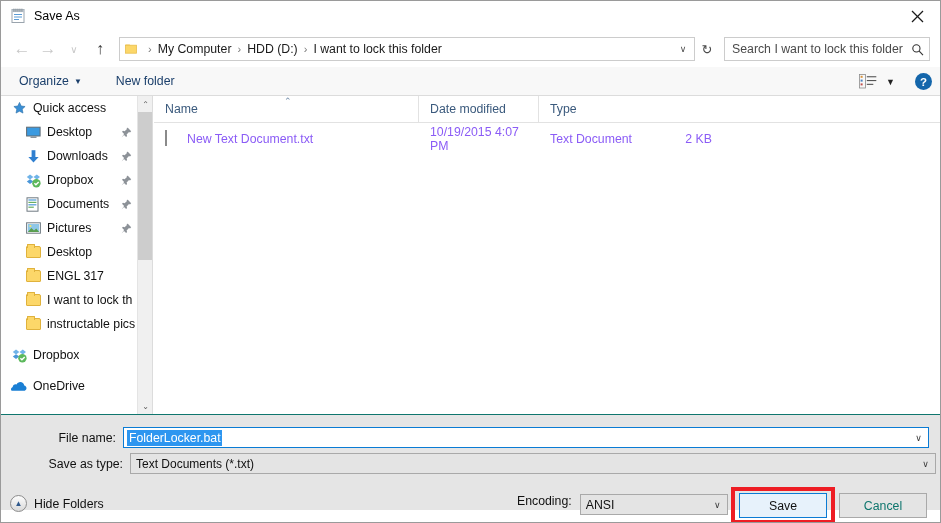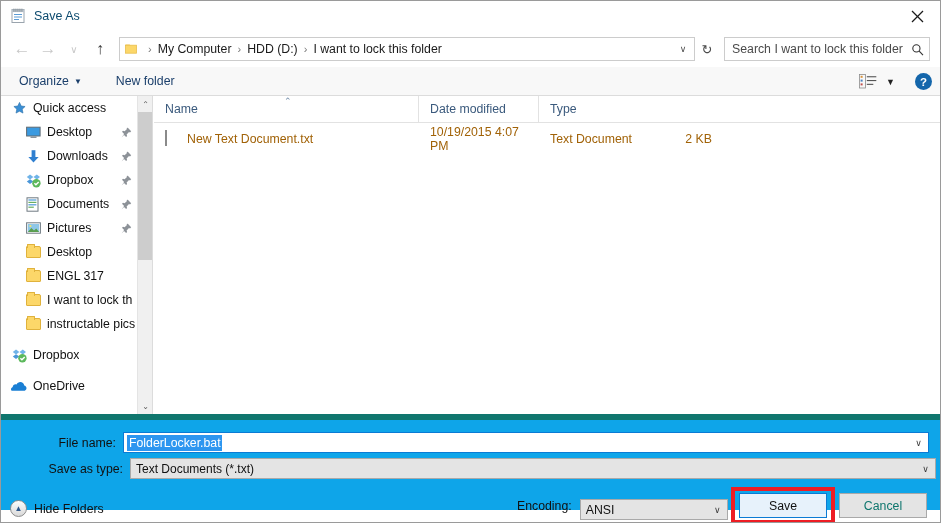--- a/index.html
+++ b/index.html
@@ -27,21 +27,21 @@
     background: #ffffff;
     display: flex; align-items: center;
   }
   #title-icon {
     margin-left: 9px; width: 16px; height: 16px;
     position: relative;
   }
   #title-text {
     margin-left: 8px;
     font-size: 12.5px;
-    color: #0c4a6e;
+    color: #000000;
   }
   #close-btn {
     position: absolute; right: 0; top: 0;
     width: 46px; height: 30px;
     display: flex; align-items: center; justify-content: center;
     cursor: default;
   }
   #close-btn svg { display: block; }
 
   
@@ -222,36 +222,36 @@
   #sort-caret {
     position: absolute; left: 130px; top: 0;
     font-size: 9px; color: #6f8aa8;
   }
   #row-0 {
     height: 26px;
     display: flex; align-items: center;
     margin-top: 3px;
   }
   #row-0 .cell {
-    font-size: 12.3px; color: #a16207;
+    font-size: 12.3px; color: #8b5cf6;
     display: flex; align-items: center;
     padding-left: 11px;
   }
   #cell-name { width: 265px; }
   #cell-date { width: 120px; }
   #cell-type { width: 101px; }
   #cell-size { width: 85px; justify-content: flex-end; padding-right: 13px; }
   #file-icon { width: 14px; height: 16px; flex: none; margin-right: 8px; position: relative; }
 
   
   #bottom {
     position: absolute; left: 0; top: 413px;
     width: 939px; height: 96px;
-    background: #0ea5e9;
-    border-top: 6px solid #0f766e;
+    background: #e5e5e5;
+    border-top: 1px solid #0f766e;
   }
   .field-row {
     position: absolute; left: 0;
     display: flex; align-items: center;
   }
   #row-filename { top: 12px; }
   #row-savetype { top: 38px; margin-left: 7px; }
   .field-label {
     width: 122px;
     text-align: right;

